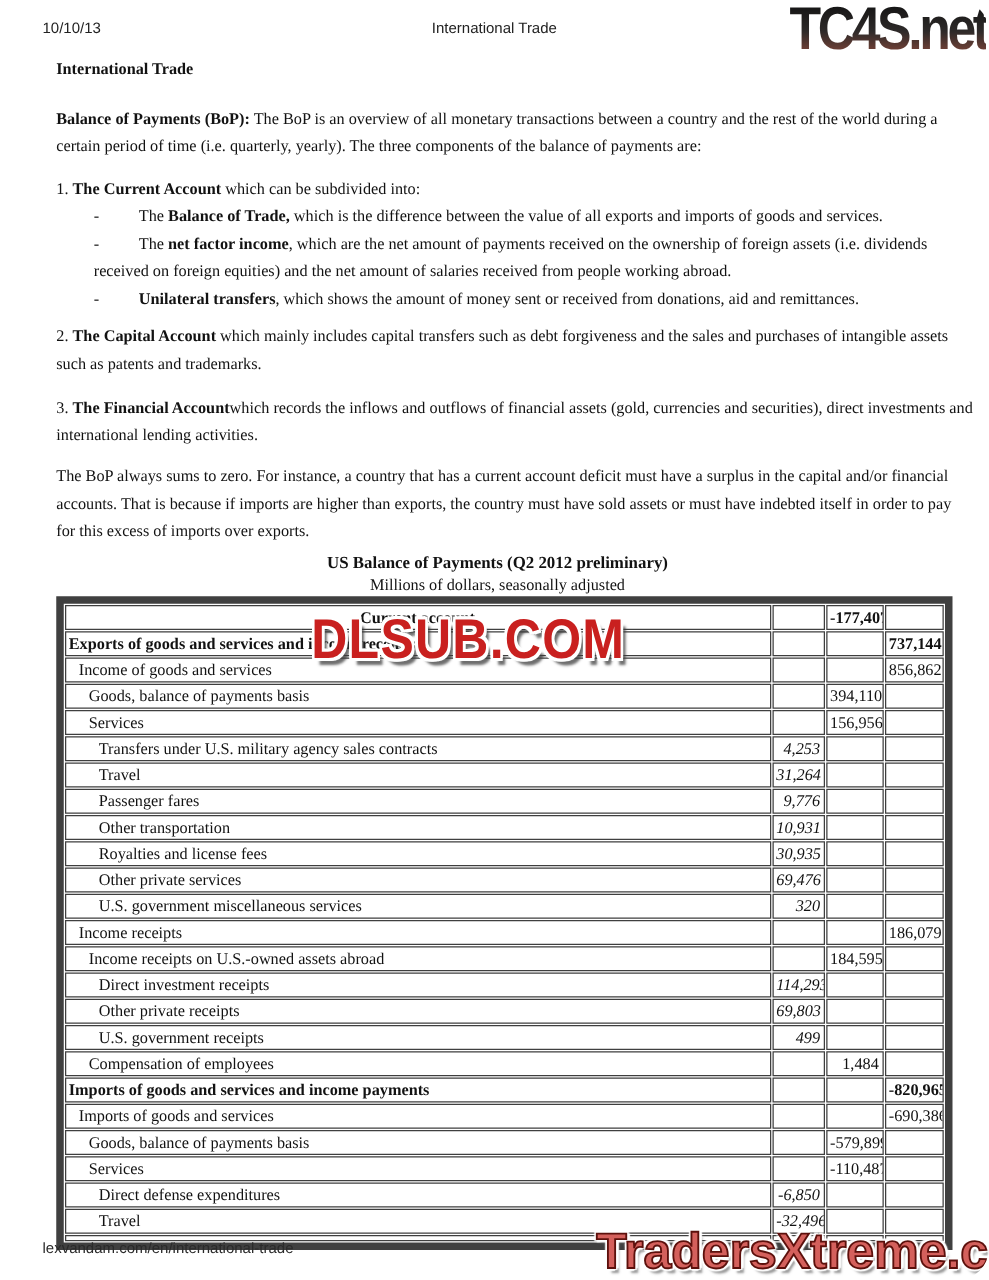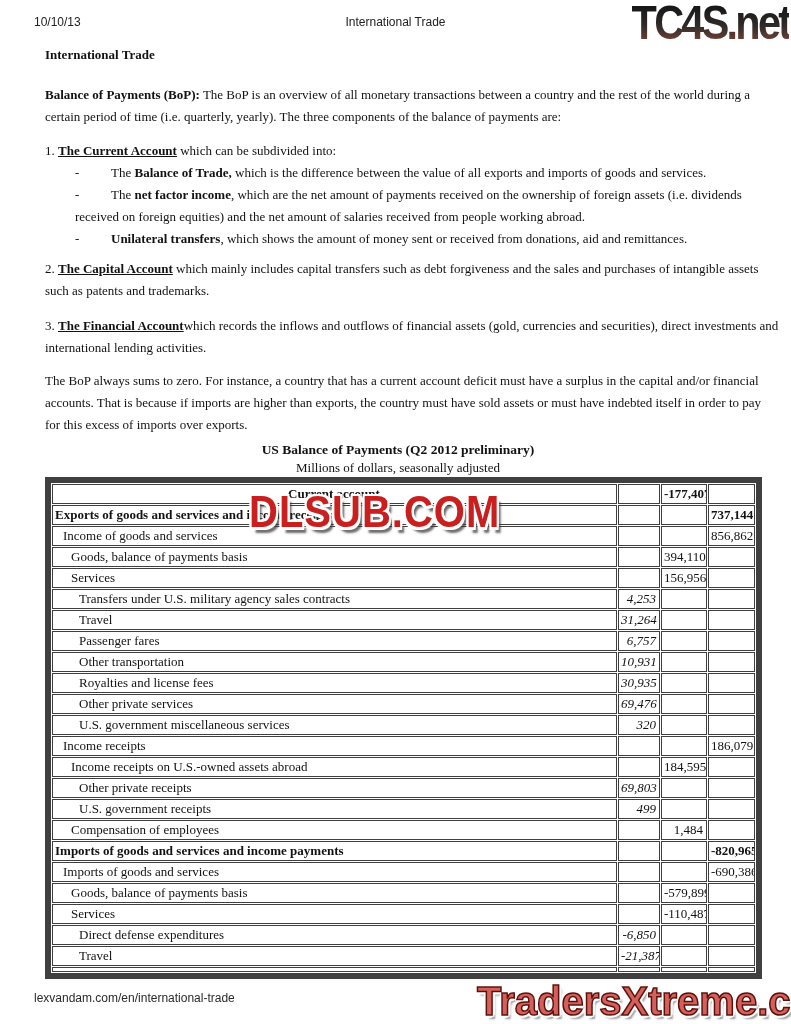--- a/index.html
+++ b/index.html
@@ -1,17 +1,17 @@
 <!DOCTYPE html>
 <html><head>
 <meta charset="utf-8">
 <style>
   html,body {margin:0; padding:0; background:#fff;}
   .page {position:relative; width:791px; height:1024px; background:#ffffff; overflow:hidden;
-         font-family:"Liberation Serif", serif; color:#121212;}
+         font-family:"Liberation Serif", serif; color:#121212;border-radius:25px;}
 
   
   .ph-date {position:absolute; top:15px; left:34px; font-family:"Liberation Sans", sans-serif;
             font-size:12px; color:#222;}
   .ph-title {position:absolute; top:15px; left:0; width:100%; text-align:center;
              font-family:"Liberation Sans", sans-serif; font-size:12px; color:#222;}
   .footer-url {position:absolute; top:991px; left:34px; font-family:"Liberation Sans", sans-serif;
                font-size:12px; color:#2a2a2a;}
 
   
@@ -37,21 +37,21 @@
                            0 3px 1px #fff, 3px 0 1px #fff, 3px 4px 2px rgba(80,80,80,.6);}
 
   
   .content {position:absolute; left:45px; top:44px; width:706px; font-size:13px; line-height:22px;}
   .line {white-space:nowrap;}
   .doc-heading {font-weight:bold; margin-bottom:18px;}
   .para-intro {margin-bottom:12px;}
   .sec2 {margin-top:8px;}
   .sec3 {margin-top:13px;}
   .closing {margin-top:11px;}
-  .u {text-decoration:underline;}
+  .u {}
   .bullets {margin-left:30px;}
   .dash {display:inline-block; width:36px;}
 
   
   .tbl-title {margin-top:4px; line-height:19px; text-align:center; font-weight:bold; font-size:13.5px;}
   .tbl-subtitle {line-height:17px; text-align:center; font-size:13px;}
   table.bop {margin-top:1px; border-collapse:separate; border-spacing:1px; table-layout:fixed;
              width:706px; border:6px solid #404040;}
   table.bop td {border:1px solid #3f3f3f; box-sizing:border-box; height:16px; line-height:16px;
                 padding:1px 3px 1px 2px; font-size:13px; overflow:hidden; background:#fff;}
@@ -160,21 +160,21 @@
           <td class="n3"></td>
         </tr>
           <tr>
           <td class="lbl" style="padding-left: 26px;">Travel</td>
           <td class="n1">31,264</td>
           <td class="n2"></td>
           <td class="n3"></td>
         </tr>
           <tr>
           <td class="lbl" style="padding-left: 26px;">Passenger fares</td>
-          <td class="n1">6,757</td>
+          <td class="n1">9,776</td>
           <td class="n2"></td>
           <td class="n3"></td>
         </tr>
           <tr>
           <td class="lbl" style="padding-left: 26px;">Other transportation</td>
           <td class="n1">10,931</td>
           <td class="n2"></td>
           <td class="n3"></td>
         </tr>
           <tr>
@@ -201,20 +201,26 @@
           <td class="n2"></td>
           <td class="n3">186,079</td>
         </tr>
           <tr>
           <td class="lbl" style="padding-left: 18px;">Income receipts on U.S.-owned assets abroad</td>
           <td class="n1"></td>
           <td class="n2">184,595</td>
           <td class="n3"></td>
         </tr>
           <tr>
+          <td class="lbl" style="padding-left: 26px;">Direct investment receipts</td>
+          <td class="n1">114,293</td>
+          <td class="n2"></td>
+          <td class="n3"></td>
+        </tr>
+          <tr>
           <td class="lbl" style="padding-left: 26px;">Other private receipts</td>
           <td class="n1">69,803</td>
           <td class="n2"></td>
           <td class="n3"></td>
         </tr>
           <tr>
           <td class="lbl" style="padding-left: 26px;">U.S. government receipts</td>
           <td class="n1">499</td>
           <td class="n2"></td>
           <td class="n3"></td>
@@ -250,21 +256,21 @@
           <td class="n3"></td>
         </tr>
           <tr>
           <td class="lbl" style="padding-left: 26px;">Direct defense expenditures</td>
           <td class="n1">-6,850</td>
           <td class="n2"></td>
           <td class="n3"></td>
         </tr>
           <tr>
           <td class="lbl" style="padding-left: 26px;">Travel</td>
-          <td class="n1">-21,387</td>
+          <td class="n1">-32,496</td>
           <td class="n2"></td>
           <td class="n3"></td>
         </tr>
           <tr class="stub">
           <td class="lbl" style="padding-left: 2px;"></td>
           <td class="n1"></td>
           <td class="n2"></td>
           <td class="n3"></td>
         </tr>
         </tbody>

